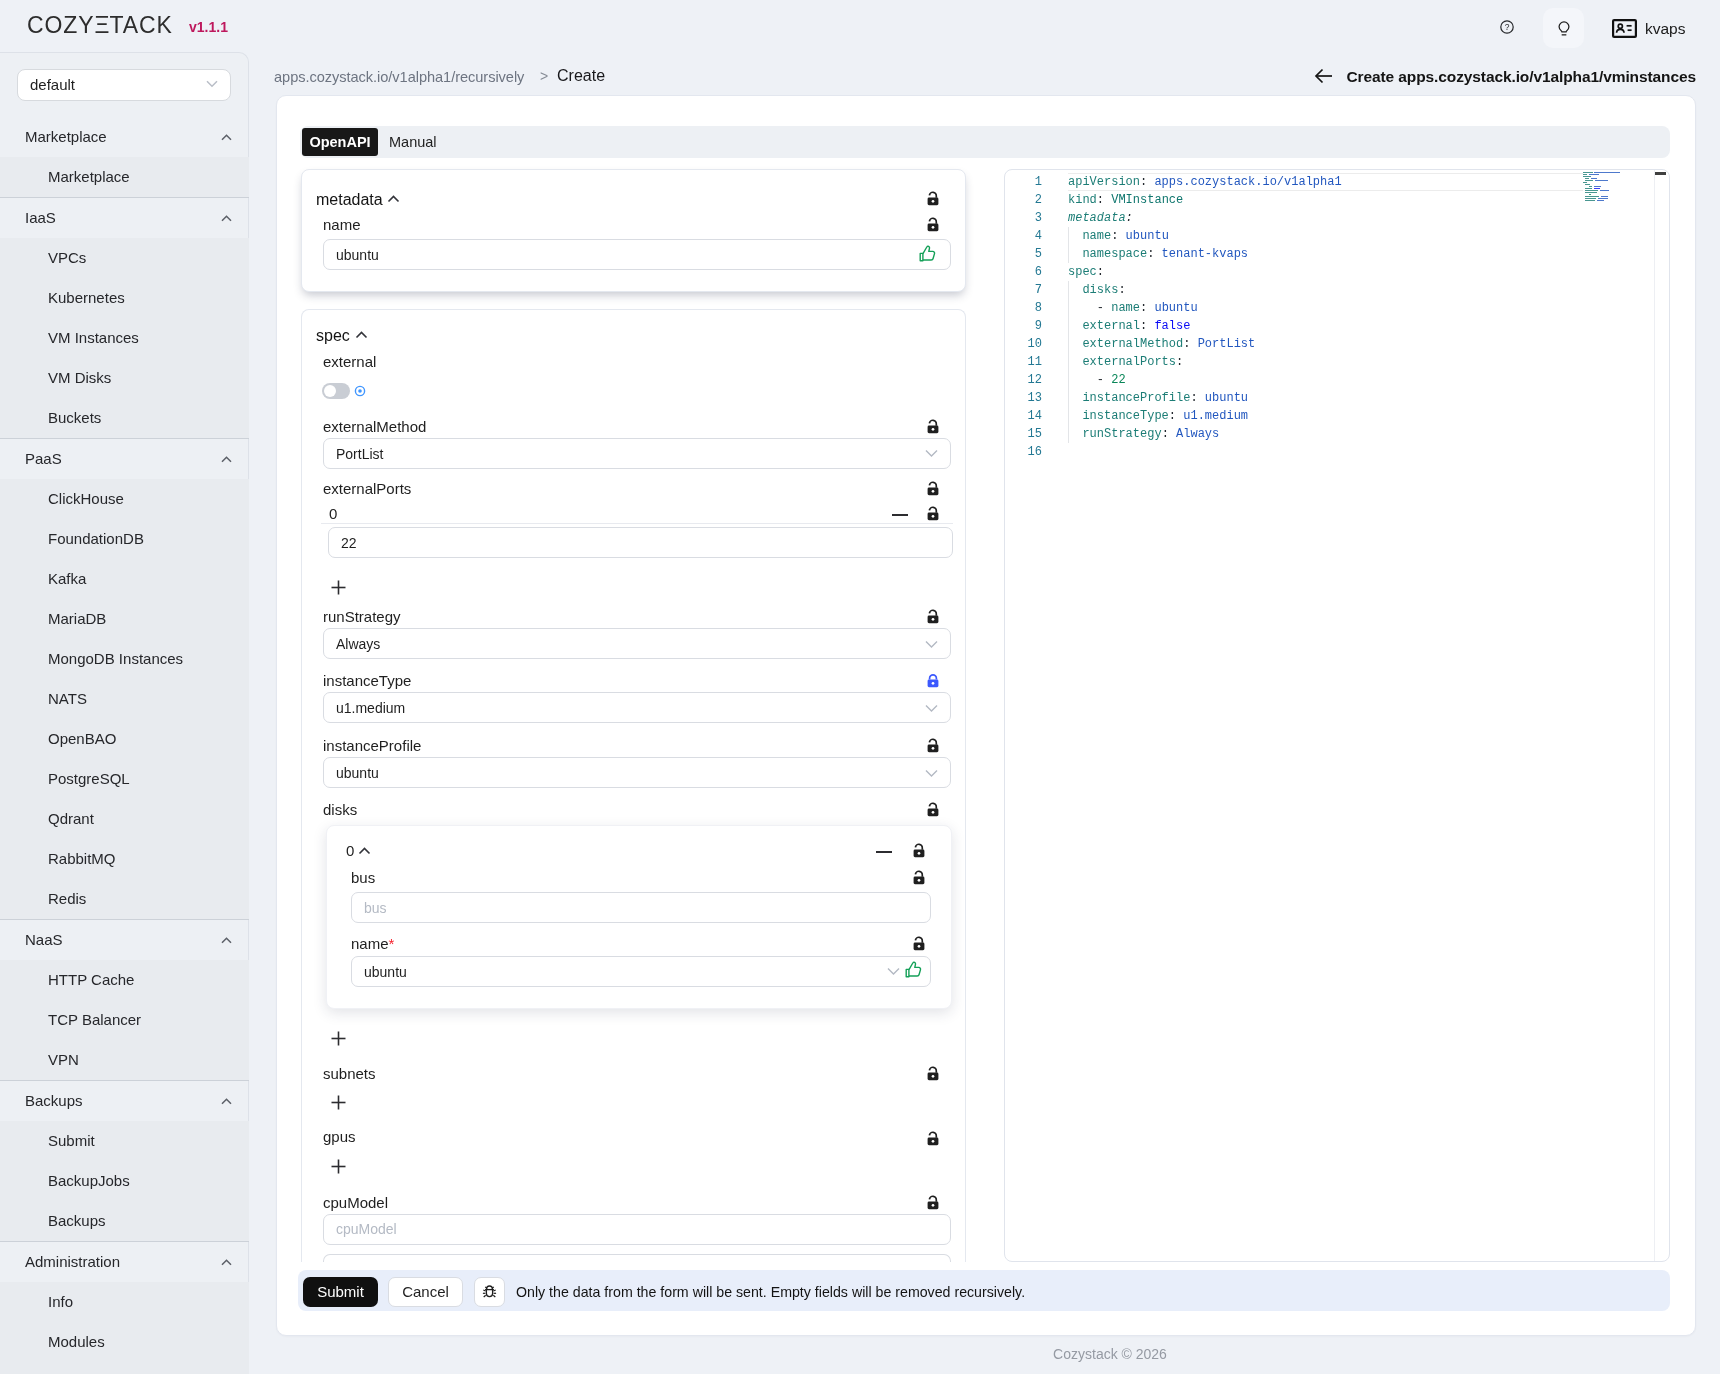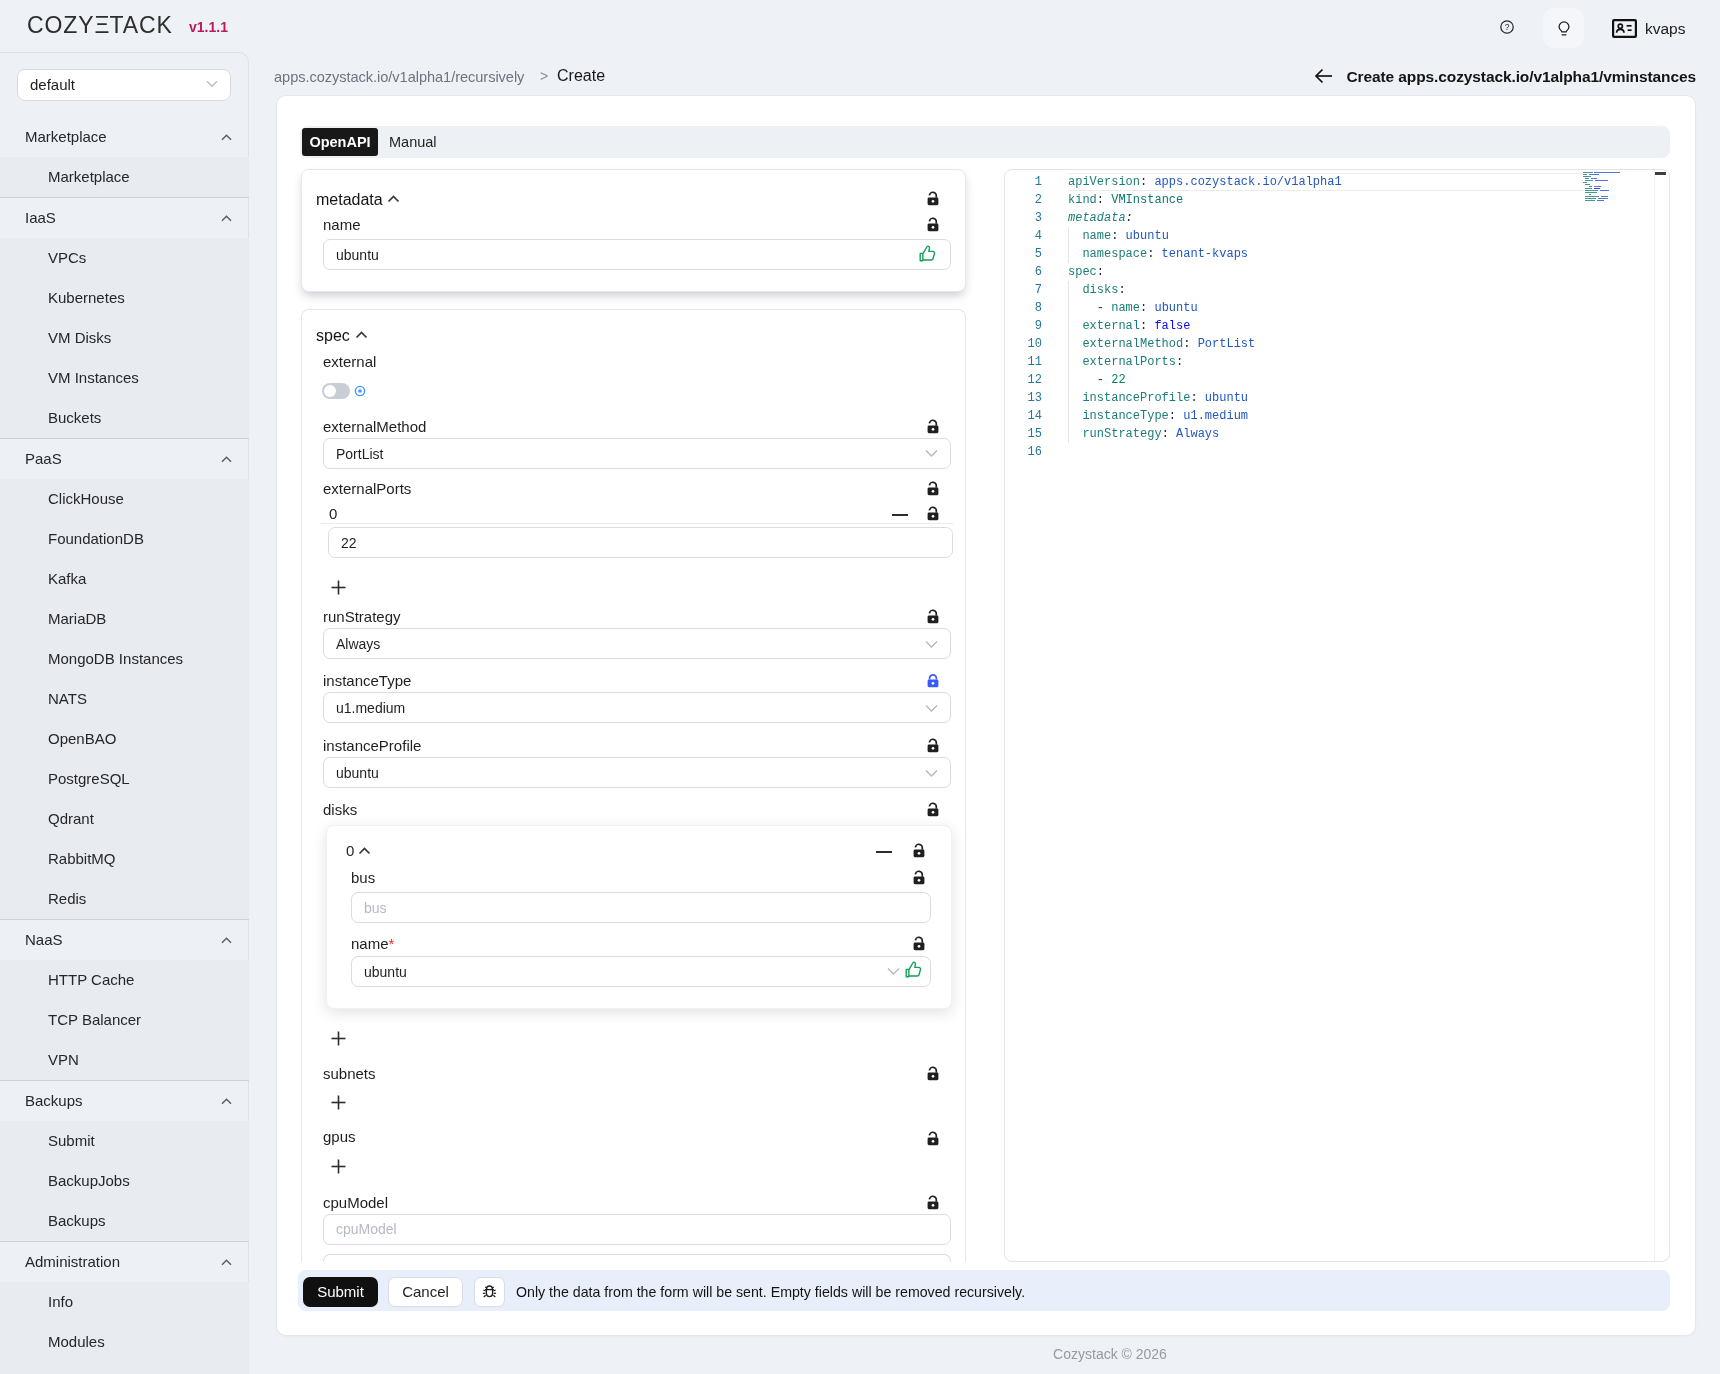--- a/index.html
+++ b/index.html
@@ -51,22 +51,22 @@
     <div style="height:40px;line-height:40px;position:relative;padding-left:25px;font-size:15px;color:#26272b;">Marketplace<svg style="position:absolute;right:17px;top:17px;" width="11" height="7" viewBox="0 0 11 7">
         <polyline points="1,5.8 5.5,1.2 10,5.8" fill="none" stroke="#5c6068" stroke-width="1.5"></polyline>
       </svg></div>
     <div style="height:40px;line-height:40px;background:#e8ebef;padding-left:48px;font-size:15px;color:#26272b;">Marketplace</div>
     <div style="height:0;border-top:1px solid #ccd1d8;"></div>
     <div style="height:40px;line-height:40px;position:relative;padding-left:25px;font-size:15px;color:#26272b;">IaaS<svg style="position:absolute;right:17px;top:17px;" width="11" height="7" viewBox="0 0 11 7">
         <polyline points="1,5.8 5.5,1.2 10,5.8" fill="none" stroke="#5c6068" stroke-width="1.5"></polyline>
       </svg></div>
     <div style="height:40px;line-height:40px;background:#e8ebef;padding-left:48px;font-size:15px;color:#26272b;">VPCs</div>
     <div style="height:40px;line-height:40px;background:#e8ebef;padding-left:48px;font-size:15px;color:#26272b;">Kubernetes</div>
+    <div style="height:40px;line-height:40px;background:#e8ebef;padding-left:48px;font-size:15px;color:#26272b;">VM Instances</div>
     <div style="height:40px;line-height:40px;background:#e8ebef;padding-left:48px;font-size:15px;color:#26272b;">VM Disks</div>
-    <div style="height:40px;line-height:40px;background:#e8ebef;padding-left:48px;font-size:15px;color:#26272b;">VM Instances</div>
     <div style="height:40px;line-height:40px;background:#e8ebef;padding-left:48px;font-size:15px;color:#26272b;">Buckets</div>
     <div style="height:0;border-top:1px solid #ccd1d8;"></div>
     <div style="height:40px;line-height:40px;position:relative;padding-left:25px;font-size:15px;color:#26272b;">PaaS<svg style="position:absolute;right:17px;top:17px;" width="11" height="7" viewBox="0 0 11 7">
         <polyline points="1,5.8 5.5,1.2 10,5.8" fill="none" stroke="#5c6068" stroke-width="1.5"></polyline>
       </svg></div>
     <div style="height:40px;line-height:40px;background:#e8ebef;padding-left:48px;font-size:15px;color:#26272b;">ClickHouse</div>
     <div style="height:40px;line-height:40px;background:#e8ebef;padding-left:48px;font-size:15px;color:#26272b;">FoundationDB</div>
     <div style="height:40px;line-height:40px;background:#e8ebef;padding-left:48px;font-size:15px;color:#26272b;">Kafka</div>
     <div style="height:40px;line-height:40px;background:#e8ebef;padding-left:48px;font-size:15px;color:#26272b;">MariaDB</div>
     <div style="height:40px;line-height:40px;background:#e8ebef;padding-left:48px;font-size:15px;color:#26272b;">MongoDB Instances</div>

